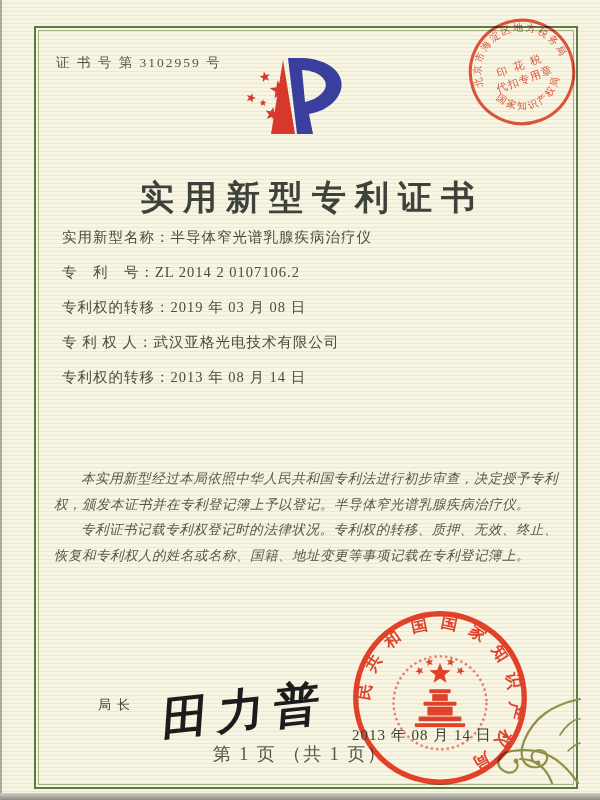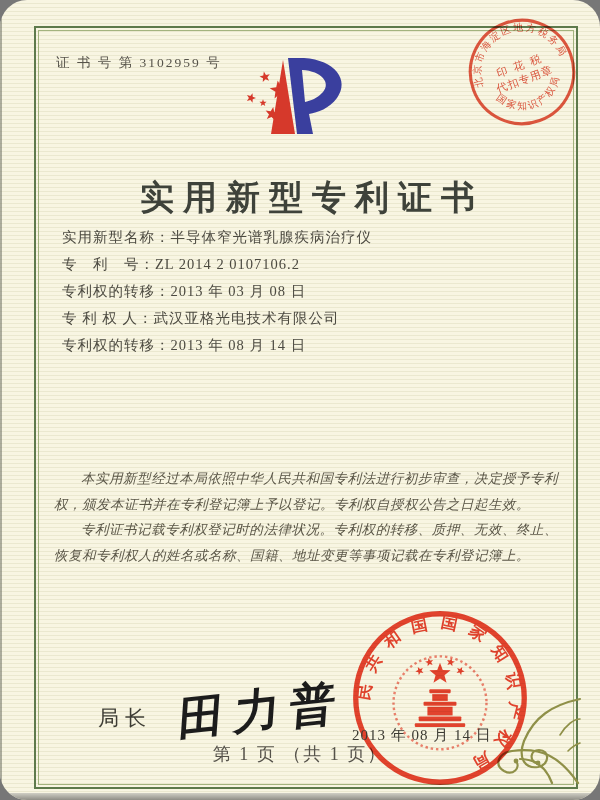--- a/index.html
+++ b/index.html
@@ -3,40 +3,39 @@
 <meta charset="utf-8">
 <style>
   html,body{margin:0;padding:0;background:#777;}
   #page{
     position:relative;width:600px;height:800px;margin:0 auto;overflow:hidden;
     background:
       repeating-linear-gradient(0deg, rgba(164,164,110,.16) 0 1px, rgba(0,0,0,0) 1px 4px),
       #f8f5e2;
     font-family:"Liberation Serif","DejaVu Serif",serif;
     color:#4c4a40;
-    border-radius:27px;
   }
   .scan-edge-left{position:absolute;left:0;top:0;width:2px;height:100%;background:#6d6f64;opacity:.55;}
   .scan-edge-bottom{position:absolute;left:0;bottom:0;width:100%;height:7px;background:linear-gradient(#cfcec4,#8f8e86);}
   .frame-outer{position:absolute;left:34px;top:26px;right:22px;bottom:11px;border:2px solid #5e7a4c;}
   .frame-inner{position:absolute;inset:2px;border:1px solid #a3b37e;}
   .cert-no{position:absolute;left:56px;top:54px;font-size:13.5px;letter-spacing:2px;color:#56534a;}
   .title{position:absolute;left:12px;top:143px;width:100%;text-align:center;
     font-size:34px;letter-spacing:9px;color:#3e423a;font-weight:600;margin-top:32px;}
   .logo{position:absolute;left:238px;top:56px;width:130px;height:95px;}
   .tax-stamp{position:absolute;right:16px;top:10px;width:124px;height:124px;mix-blend-mode:multiply;opacity:.92;}
   .fields{position:absolute;left:62px;top:226px;right:46px;font-size:14.5px;}
-  .field-row{margin-bottom:5px;line-height:22px;letter-spacing:1px;white-space:nowrap;}
+  .field-row{margin-bottom:13px;line-height:22px;letter-spacing:1px;white-space:nowrap;}
   .field-label{color:#4c4a41;}
   .field-value{color:#4c4a41;}
   .body-text{position:absolute;left:54px;top:466px;right:42px;font-size:13.5px;line-height:25.5px;
     color:#5a5647;font-style:italic;letter-spacing:.5px;text-align:justify;}
   .body-text p{margin:0;text-indent:2em;}
   .sig-row{position:absolute;left:98px;top:688px;display:flex;align-items:flex-start;}
-  .sig-title{font-size:21px;letter-spacing:6px;color:#3d3c34;margin-top:16px;}
+  .sig-title{font-size:13px;letter-spacing:6px;color:#3d3c34;margin-top:8px;}
   .sig-name{font-size:46px;font-weight:700;color:#1c1c1c;margin-left:26px;
     transform:rotate(-6deg) skewX(-10deg);letter-spacing:10px;line-height:1;}
   .office-seal{position:absolute;left:348px;top:606px;width:184px;height:184px;mix-blend-mode:multiply;opacity:.95;z-index:3;}
   .seal-date{position:absolute;left:352px;top:726px;z-index:4;font-size:15px;letter-spacing:1px;color:#3b3a32;}
   .footer{position:absolute;left:0;top:742px;width:100%;text-align:center;font-size:18px;
     letter-spacing:2px;color:#55524a;z-index:2;}
   .corner-ornament{position:absolute;right:18px;bottom:13px;width:92px;height:92px;z-index:1;}
   svg text{font-family:"Liberation Serif","DejaVu Serif",serif;}
 </style>
 </head>
@@ -89,32 +88,32 @@
   <div class="title">实用新型专利证书</div>
 
   <div class="fields">
     <div class="field-row">
       <span class="field-label">实用新型名称：</span><span class="field-value">半导体窄光谱乳腺疾病治疗仪</span>
     </div>
     <div class="field-row">
       <span class="field-label">专　利　号：</span><span class="field-value">ZL 2014 2 0107106.2</span>
     </div>
     <div class="field-row">
-      <span class="field-label">专利权的转移：</span><span class="field-value">2013 年 03 月 08 日</span>
+      <span class="field-label">专利权的转移：</span><span class="field-value">2019 年 03 月 08 日</span>
     </div>
     <div class="field-row">
       <span class="field-label">专 利 权 人：</span><span class="field-value">武汉亚格光电技术有限公司</span>
     </div>
     <div class="field-row">
       <span class="field-label">专利权的转移：</span><span class="field-value">2013 年 08 月 14 日</span>
     </div>
   </div>
 
   <div class="body-text">
-    <p>本实用新型经过本局依照中华人民共和国专利法进行初步审查，决定授予专利权，颁发本证书并在专利登记簿上予以登记。专利权自授权公告之日起生效。</p>
+    <p>本实用新型经过本局依照中华人民共和国专利法进行初步审查，决定授予专利权，颁发本证书并在专利登记簿上予以登记。半导体窄光谱乳腺疾病治疗仪。</p>
     <p>专利证书记载专利权登记时的法律状况。专利权的转移、质押、无效、终止、恢复和专利权人的姓名或名称、国籍、地址变更等事项记载在专利登记簿上。</p>
   </div>
 
   <div class="sig-row">
     <span class="sig-title">局长</span>
     <span class="sig-name">田力普</span>
   </div>
 
   <svg class="office-seal" viewBox="0 0 190 190">
     <g fill="#e83b27">

